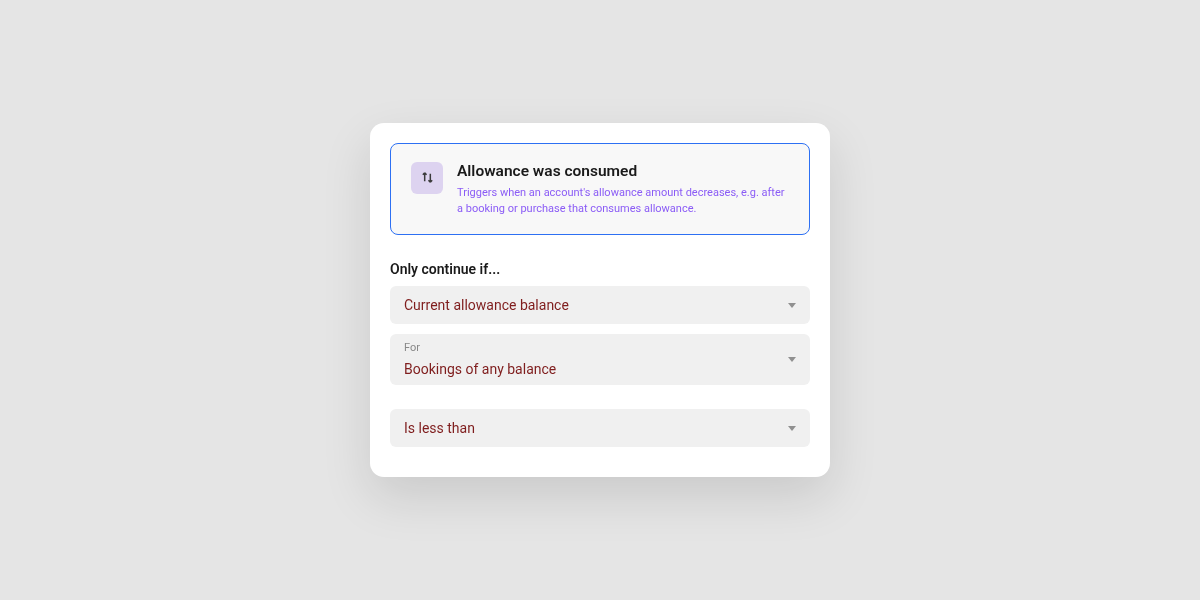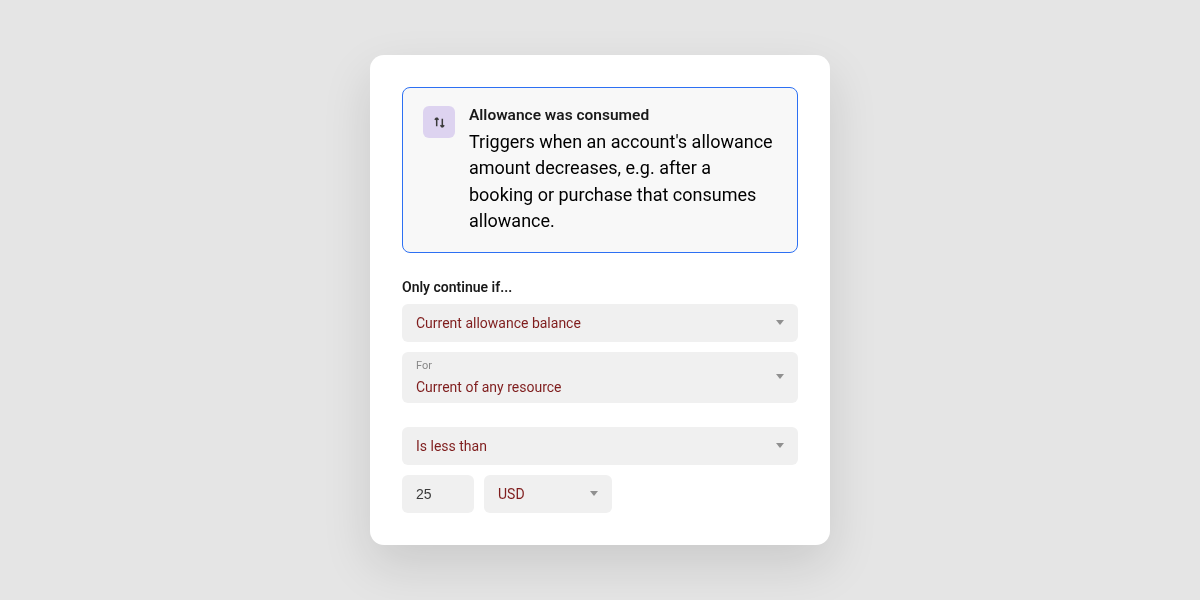--- a/index.html
+++ b/index.html
@@ -9,21 +9,21 @@
       width: 1200px;
       height: 600px;
       display: flex;
       align-items: center;
       justify-content: center;
     }
     .card {
       background: #ffffff;
       width: 460px;
       border-radius: 14px;
-      padding: 32px;
+      padding: 20px;
       box-shadow: 0 20px 50px rgba(0,0,0,0.12);
     }
     .trigger-box {
       background: #f8f8f8;
       border: 1.5px solid #2d70f3;
       border-radius: 8px;
       padding: 18px 20px;
       display: flex;
       gap: 14px;
       align-items: flex-start;
@@ -45,22 +45,22 @@
       stroke-width: 1.6;
       fill: none;
     }
     .trigger-title {
       font-size: 15.5px;
       font-weight: 600;
       color: #1a1a1a;
       margin-bottom: 5px;
     }
     .trigger-desc {
-      font-size: 18px;
-      color: #000000;
+      font-size: 11px;
+      color: #8b5cf6;
       line-height: 1.45;
     }
     .section-label {
       font-size: 14px;
       font-weight: 600;
       color: #1a1a1a;
       margin-top: 26px;
       margin-bottom: 9px;
     }
     .select-row {
@@ -141,33 +141,26 @@
   <div class="section-label">Only continue if...</div>
 
   <div class="select-row">
     <span class="select-value">Current allowance balance</span>
     <span class="caret"></span>
   </div>
 
   <div class="select-row labeled">
     <div>
       <div class="select-label-small">For</div>
-      <div class="select-value">Current of any resource</div>
+      <div class="select-value">Bookings of any balance</div>
     </div>
     <span class="caret"></span>
   </div>
 
   <div class="gap"></div>
 
   <div class="select-row">
     <span class="select-value">Is less than</span>
     <span class="caret"></span>
   </div>
 
-  <div class="bottom-row">
-    <input class="input-box" value="25" style="">
-    <div class="currency-select">
-      <span class="select-value">USD</span>
-      <span class="caret"></span>
-    </div>
-  </div>
 
 </div>
 
 </body></html>

